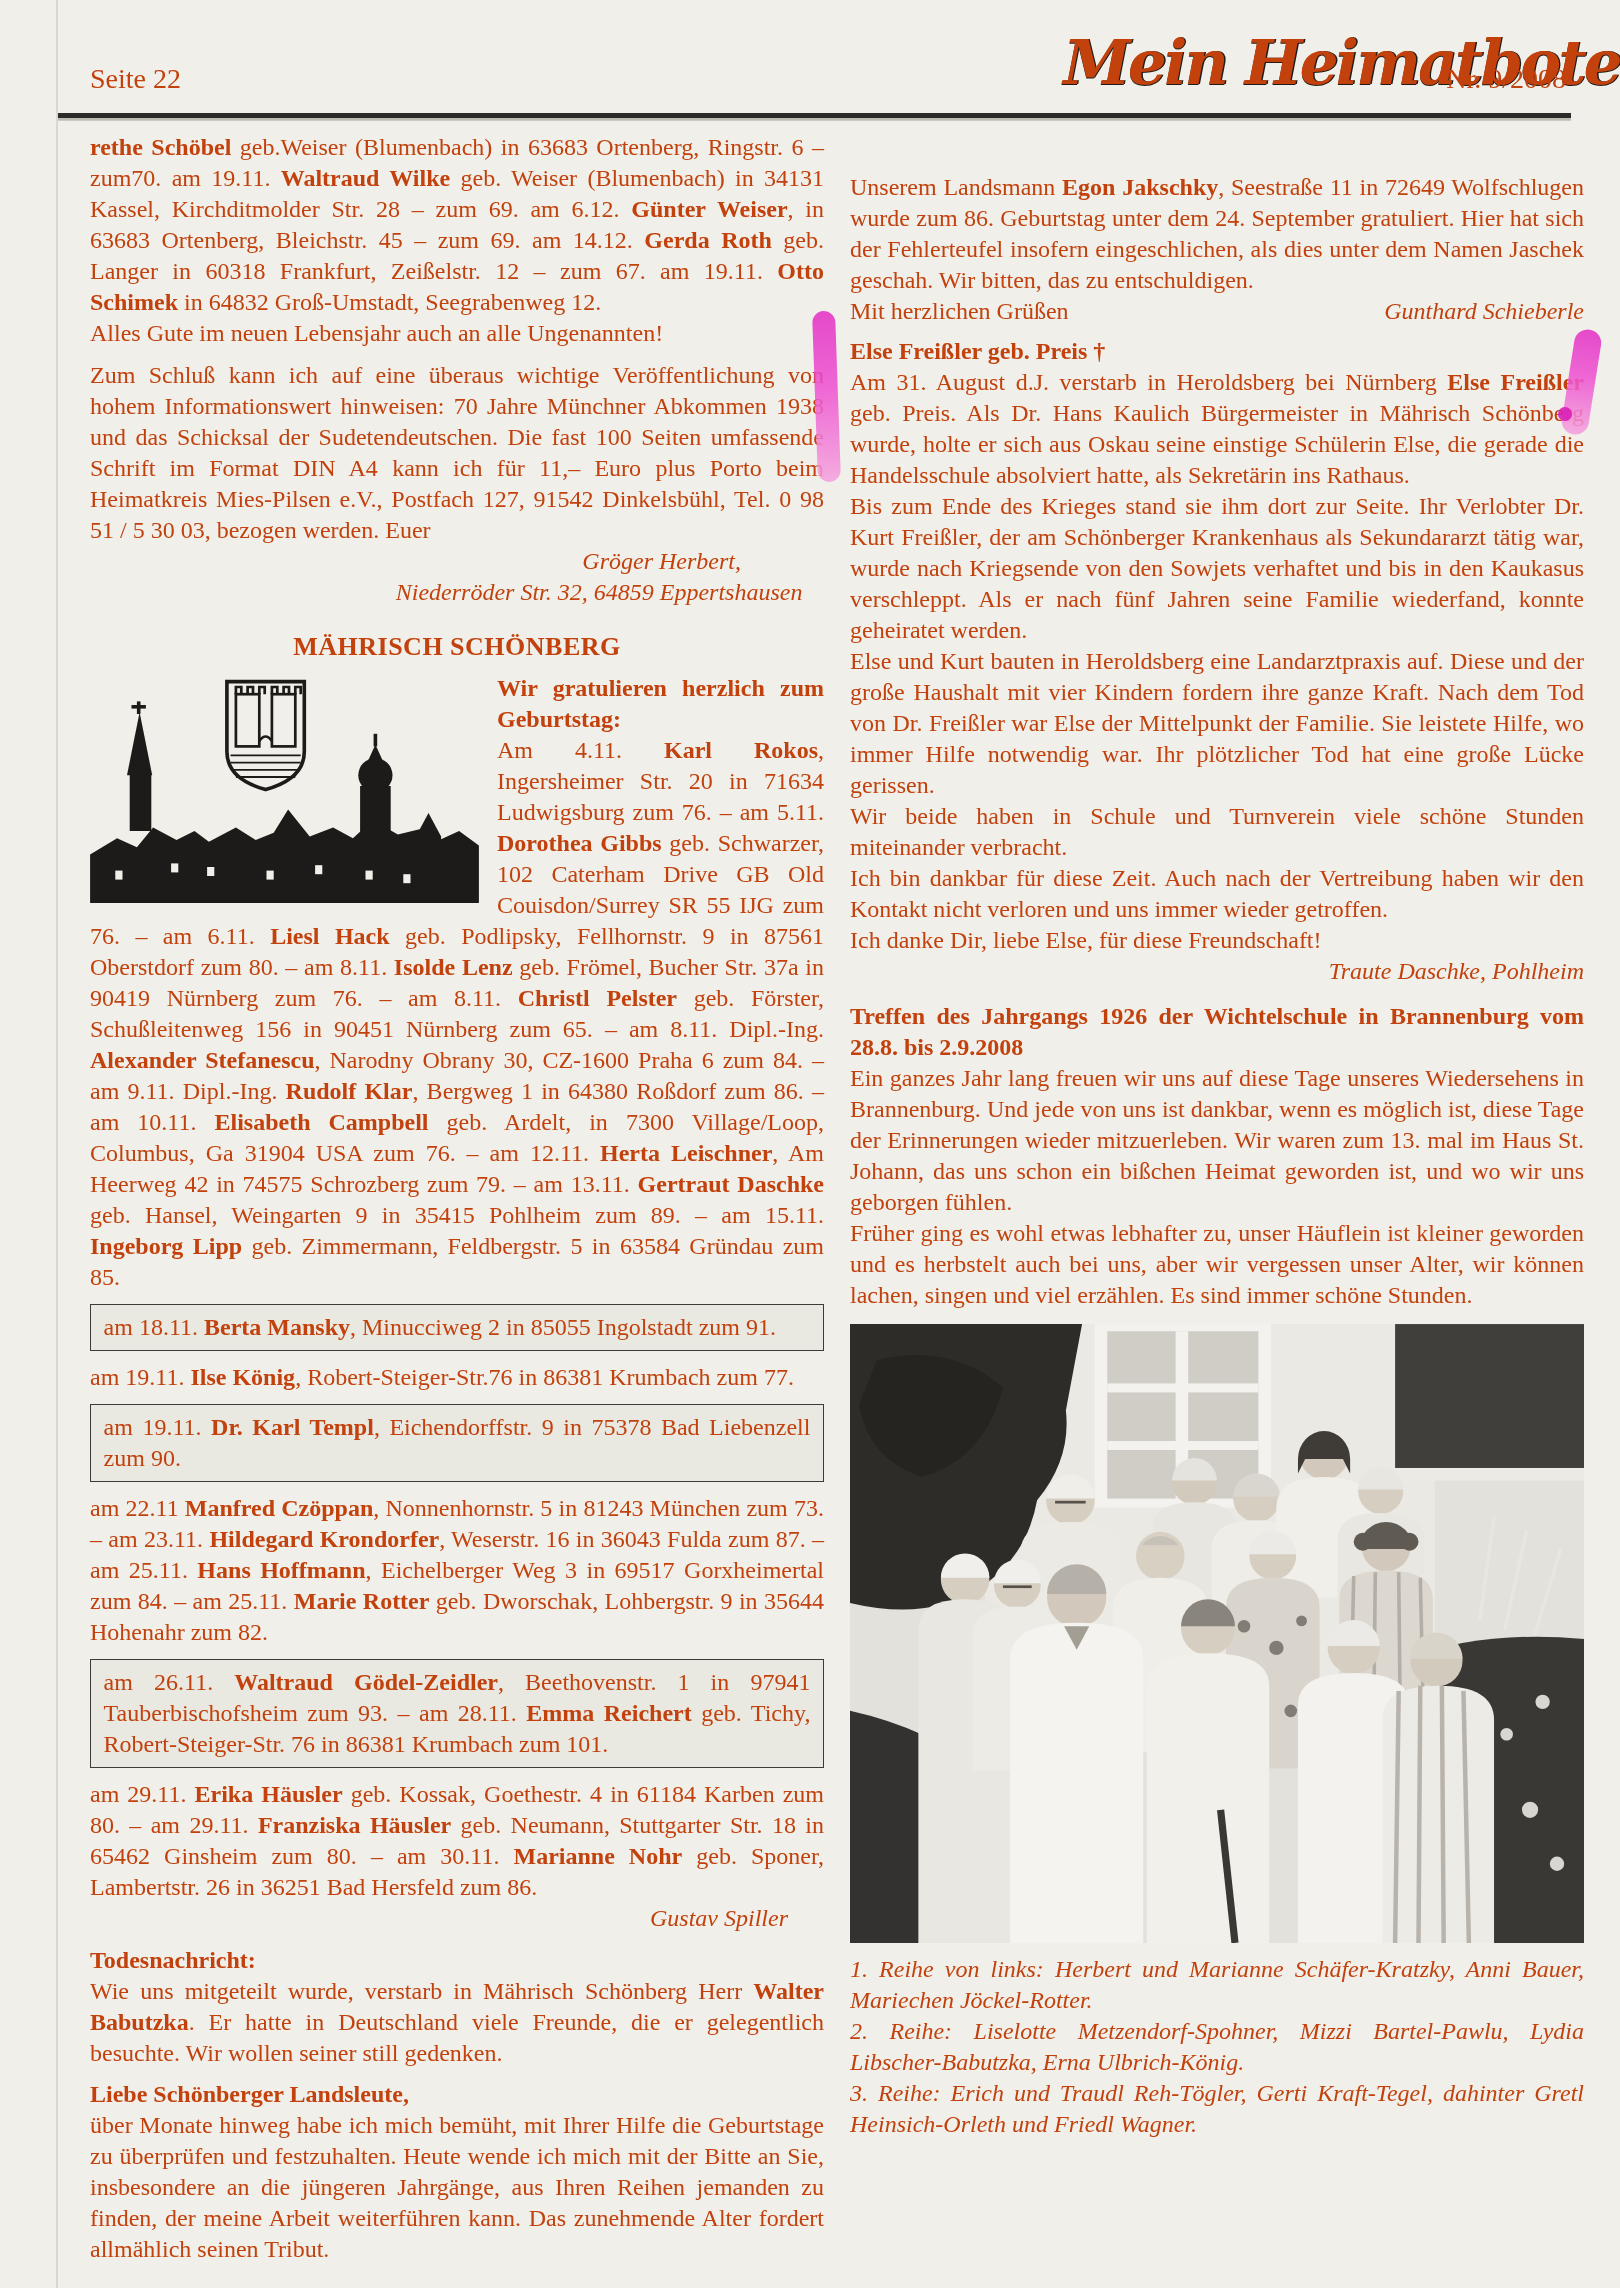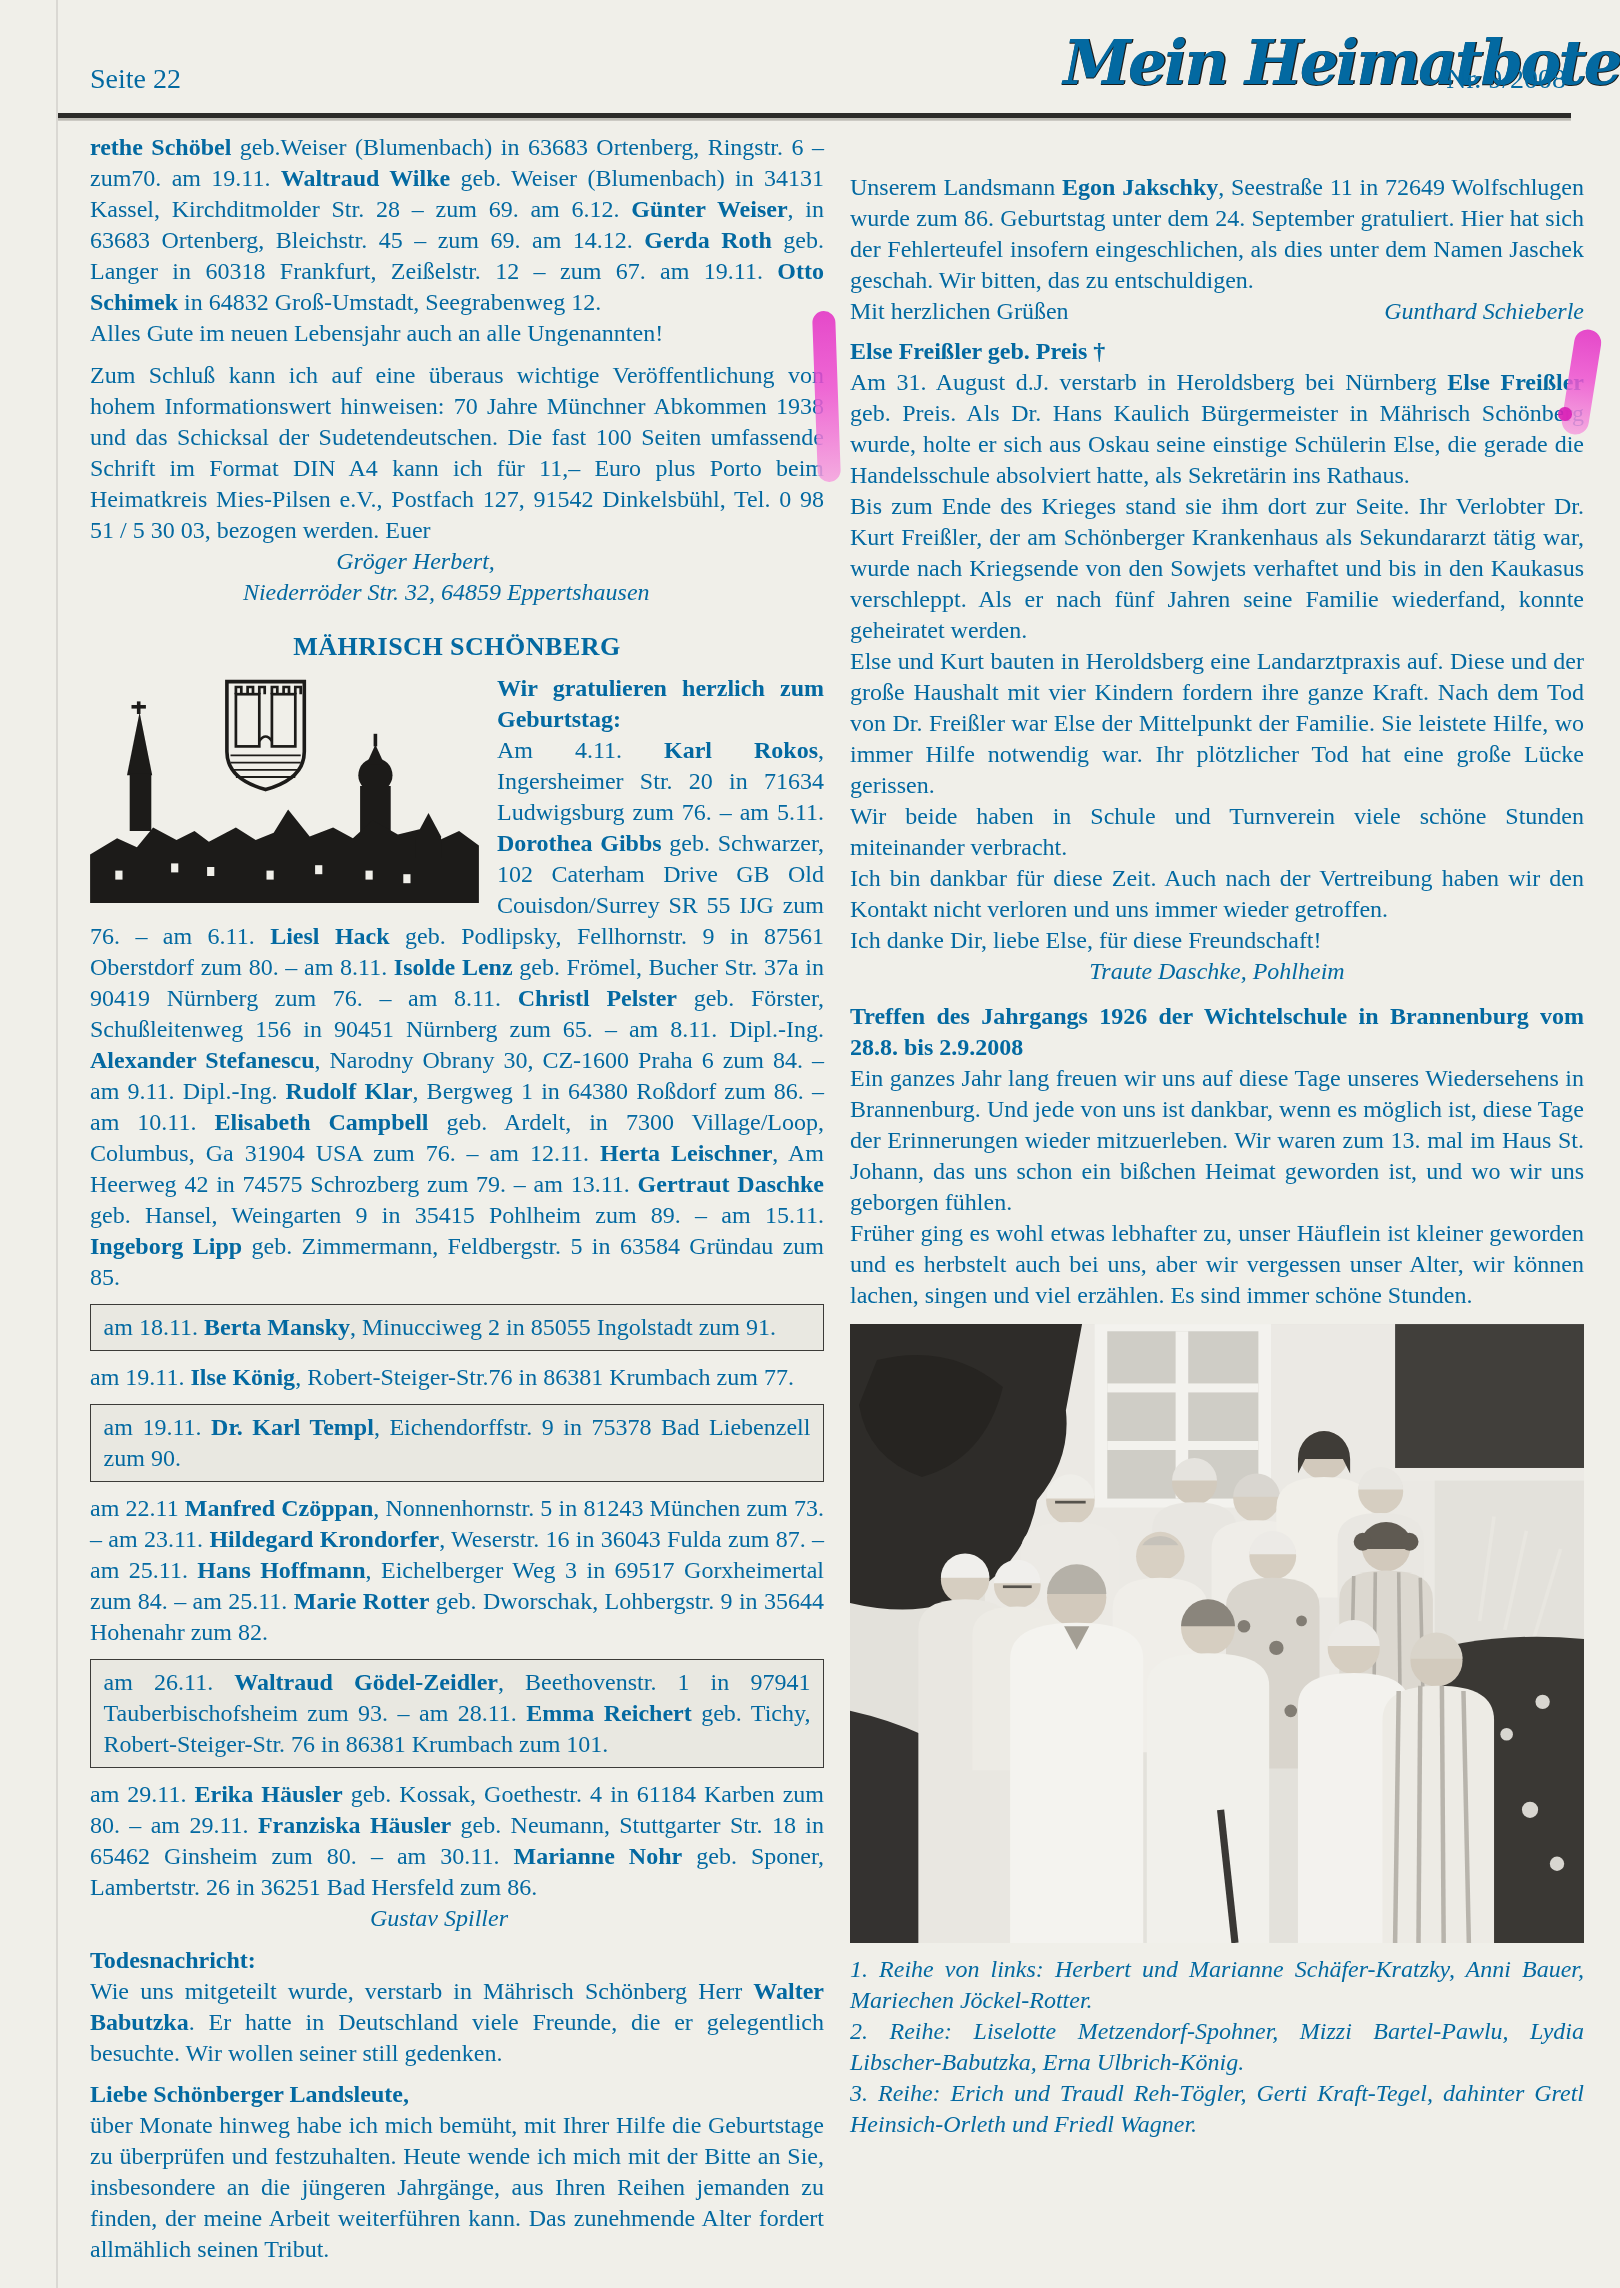--- a/index.html
+++ b/index.html
@@ -1,38 +1,38 @@
 <!DOCTYPE html>
 <html style="font-size:14.4px"><head>
 <meta charset="utf-8">
 <style>
   html,body{margin:0;padding:0;background:#c8c7c2;}
   .page{position:relative;width:1620px;height:2288px;background:#f0efe9;
-        font-family:"Liberation Serif",serif;color:#0369a1;overflow:hidden;}
+        font-family:"Liberation Serif",serif;color:#c2410c;overflow:hidden;}
   .fold{position:absolute;left:56px;top:0;width:1.8px;height:100%;
         background:rgba(140,138,130,.22);}
   
   .hdr-label{position:absolute;top:63px;font-size:28px;}
   .hdr-left{left:90px;}
   .hdr-right{right:54px;}
   .masthead{position:absolute;top:27px;left:0;right:0;text-align:right;
             font-family:"DejaVu Serif",serif;font-weight:bold;font-style:italic;
             font-size:61px;letter-spacing:-2.7px;
             text-shadow:1.4px 0 #1d1c1a, 0 0.9px #1d1c1a;}
   .rule{position:absolute;left:58px;right:49px;top:113px;height:5.4px;
         background:#2c2b29;box-shadow:0 2.7px 0 #bdbbb4;}
   
   .col{position:absolute;top:132px;width:734px;font-size:24px;line-height:31px;
        text-align:justify;}
   .col-left{left:90px;}
   .col-right{left:850px;margin-top:40px;}
   .col p{margin:0;}
   .b{font-weight:bold;}
   .i{font-style:italic;}
-  .sig{text-align:center;font-style:italic;}
+  .sig{text-align:right;font-style:italic;}
   .mt{margin-top:10.8px !important;}
   .section-title{text-align:center;font-weight:bold;font-size:26px;
                  margin:23.4px 0 10.8px !important;letter-spacing:0.5px;}
   .vignette{float:left;width:389px;height:225px;margin:5.4px 18px 3.6px 0;}
   .box{border:1.8px solid #3c3b38;background:#e9e8e1;padding:7.2px 12.6px;margin:10.8px 0;}
   .gap10{margin-top:9px !important;}
   .row{display:flex;justify-content:space-between;}
   .bold-head{font-weight:bold;}
   .photo{display:block;width:734px;height:619px;margin:12.6px 0 10.8px;}
   .caption{font-style:italic;}

